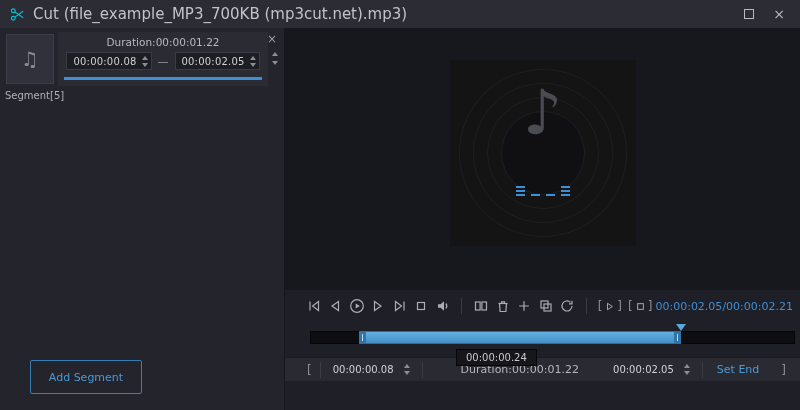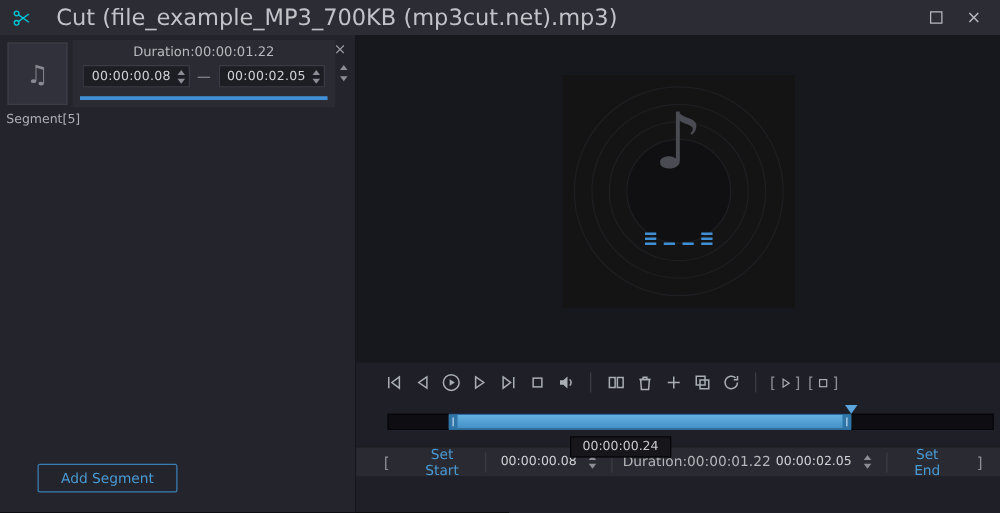--- a/index.html
+++ b/index.html
@@ -6,21 +6,21 @@
   html,body { background:#000; }
   #app {
     position:relative; width:800px; height:410px; overflow:hidden;
     background:#1f1f27; font-family:"DejaVu Sans","Liberation Sans",sans-serif;
     color:#c8c8cd; user-select:none;
     --accent:#4a9ad4; --timeline:#4f9cd2;
   }
   
   .titlebar { position:absolute; top:0; left:0; right:0; height:28px; background:#2c2c35;
     display:flex; align-items:center; padding:0 6px 0 10px; }
-  .title-text { font-size:18px; color:#c2c2c8; flex:1; margin-left:20px; white-space:nowrap; }
+  .title-text { font-size:15px; color:#c2c2c8; flex:1; margin-left:8px; white-space:nowrap; }
   .win-btn { width:30px; height:28px; display:flex; align-items:center; justify-content:center;
     color:#b8b8be; font-size:14px; cursor:pointer; }
   .max-box { width:10px; height:10px; border:1px solid #b8b8be; display:inline-block; }
   
   .left-panel { position:absolute; top:28px; left:0; width:285px; bottom:0;
     background:#24242c; border-right:1px solid #16161c; }
   .seg-thumb { position:absolute; left:6px; top:6px; width:48px; height:50px;
     background:#31313b; border:1px solid #3d3d47; display:flex; align-items:center;
     justify-content:center; color:#8a8a92; font-size:20px; cursor:pointer; }
   .seg-label { position:absolute; left:5px; top:62px; font-size:10px; color:#b0b0b6; }
@@ -36,21 +36,21 @@
     border-bottom:4px solid #8d8d95; cursor:pointer; }
   .tri-down { width:0; height:0; border-left:3px solid transparent; border-right:3px solid transparent;
     border-top:4px solid #8d8d95; cursor:pointer; }
   .dash { color:#9a9aa0; font-size:11px; }
   .seg-progress { margin-top:7px; height:3px; background:#3a3a42; position:relative; }
   .seg-progress-fill { position:absolute; left:0; top:0; bottom:0; background:#3f8fd6; }
   .card-close { position:absolute; right:5px; top:4px; color:#9a9aa0; font-size:12px;
     width:14px; height:14px; display:flex; align-items:center; justify-content:center; cursor:pointer; }
   .card-move { position:absolute; right:6px; top:24px; display:flex; flex-direction:column;
     gap:5px; align-items:center; }
-  .btn { position:absolute; bottom:16px; height:23px; border-radius:2px; background:transparent;
+  .btn { position:absolute; bottom:16px; height:34px; border-radius:2px; background:transparent;
     font-size:11px; font-family:inherit; cursor:pointer; }
   .btn-add { left:30px; width:112px; border:1px solid #3a7db2; color:var(--accent); }
   .btn-fast { left:150px; width:96px; border:1px solid #4b4b54; color:#71717a; }
   
   .preview { position:absolute; left:285px; top:28px; width:515px; height:262px; background:#17171e; }
   .album { position:absolute; left:50%; top:32px; transform:translateX(-50%);
     width:186px; height:186px; background:#141414; }
   .ring { position:absolute; left:50%; top:50%; transform:translate(-50%,-50%);
     border:1px solid #1f1f23; border-radius:50%; }
   .r1 { width:168px; height:168px; } .r2 { width:140px; height:140px; }
@@ -266,35 +266,37 @@
       <span class="bracket">]</span>
     </span>
     <span class="seg-btn">
       <span class="bracket">[</span>
       <svg class="ic" viewBox="0 0 16 16" style="width:13px;height:13px;">
           <rect x="4.5" y="4.5" width="7" height="7"></rect>
         </svg>
       <span class="bracket">]</span>
     </span>
 
+    <span class="time-display">
+      <span>00:00:02.05</span><span>/</span><span>00:00:02.21</span>
+    </span>
   </div>
 
   <div class="timeline">
     <div class="track"></div>
     <div class="selection" style="left: 10%; width: 66.5%;">
       <span class="handle handle-l"></span>
       <span class="handle handle-r"></span>
     </div>
     <div class="playhead" style="left: 76.5%;"></div>
   </div>
   <div class="tooltip">00:00:00.24</div>
 
   <div class="bottom-bar">
     <span class="bracket">[</span>
-    <button class="bb-btn" style="margin-left:16px;">Set Start</button>
     <span class="sep"></span>
     <span class="bb-spinner">
       <span class="val">00:00:00.08</span>
       <span class="spin-arrows">
         <span class="tri-up"></span>
         <span class="tri-down"></span>
       </span>
     </span>
     <span class="sep"></span>
     <span class="bb-duration">Duration:00:00:01.22</span>

